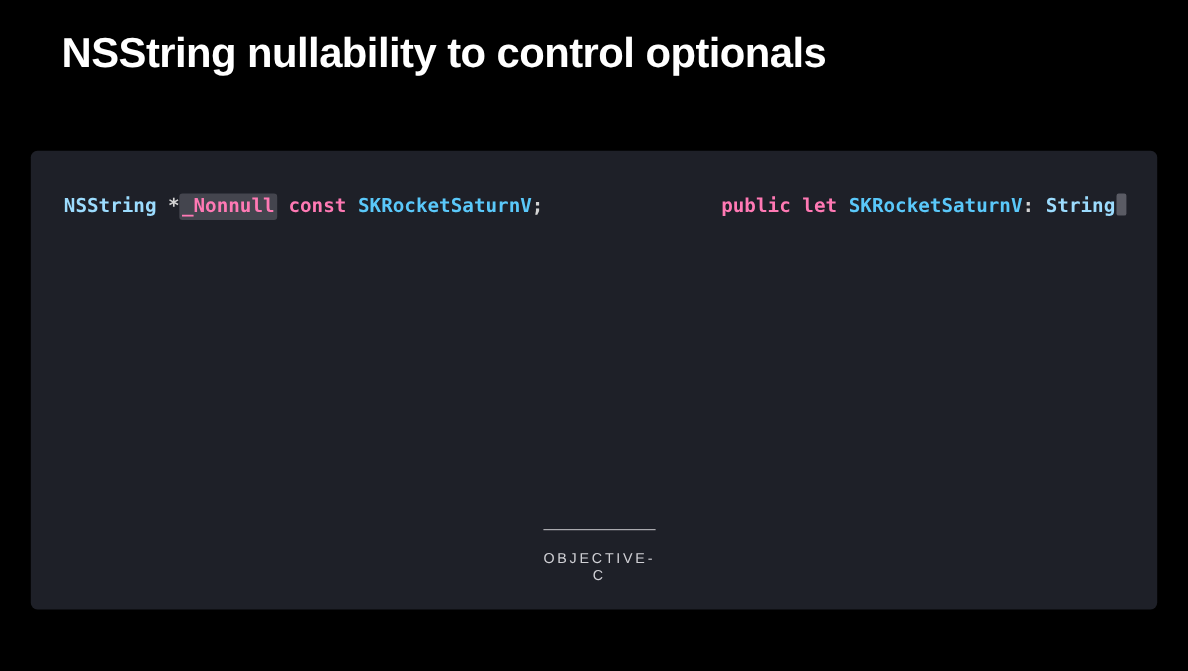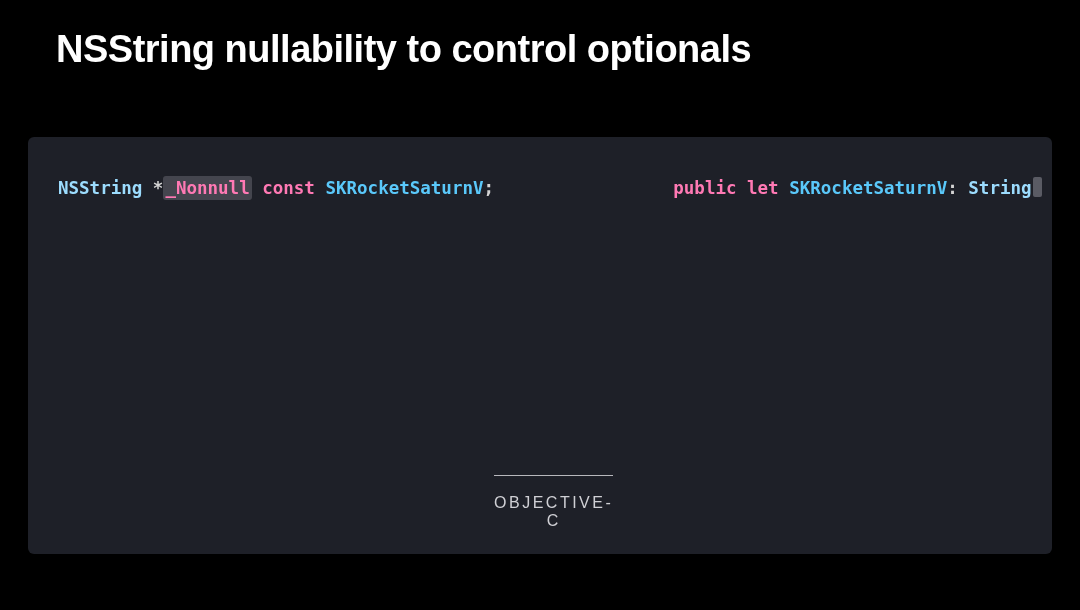--- a/index.html
+++ b/index.html
@@ -71,21 +71,21 @@
       margin-bottom: 18px;
     }
     .divider-objc {
       background: #b8b8bd;
     }
     .divider-swift {
       background: #f5a623;
     }
     .pane-label {
       color: #d0d0d5;
-      font-size: 16px;
+      font-size: 13px;
       letter-spacing: 2.5px;
       font-weight: 500;
       text-align: center;
     }
   </style>
 </head>
 <body>
 
 <h1 class="slide-title">NSString nullability to control optionals</h1>
 

